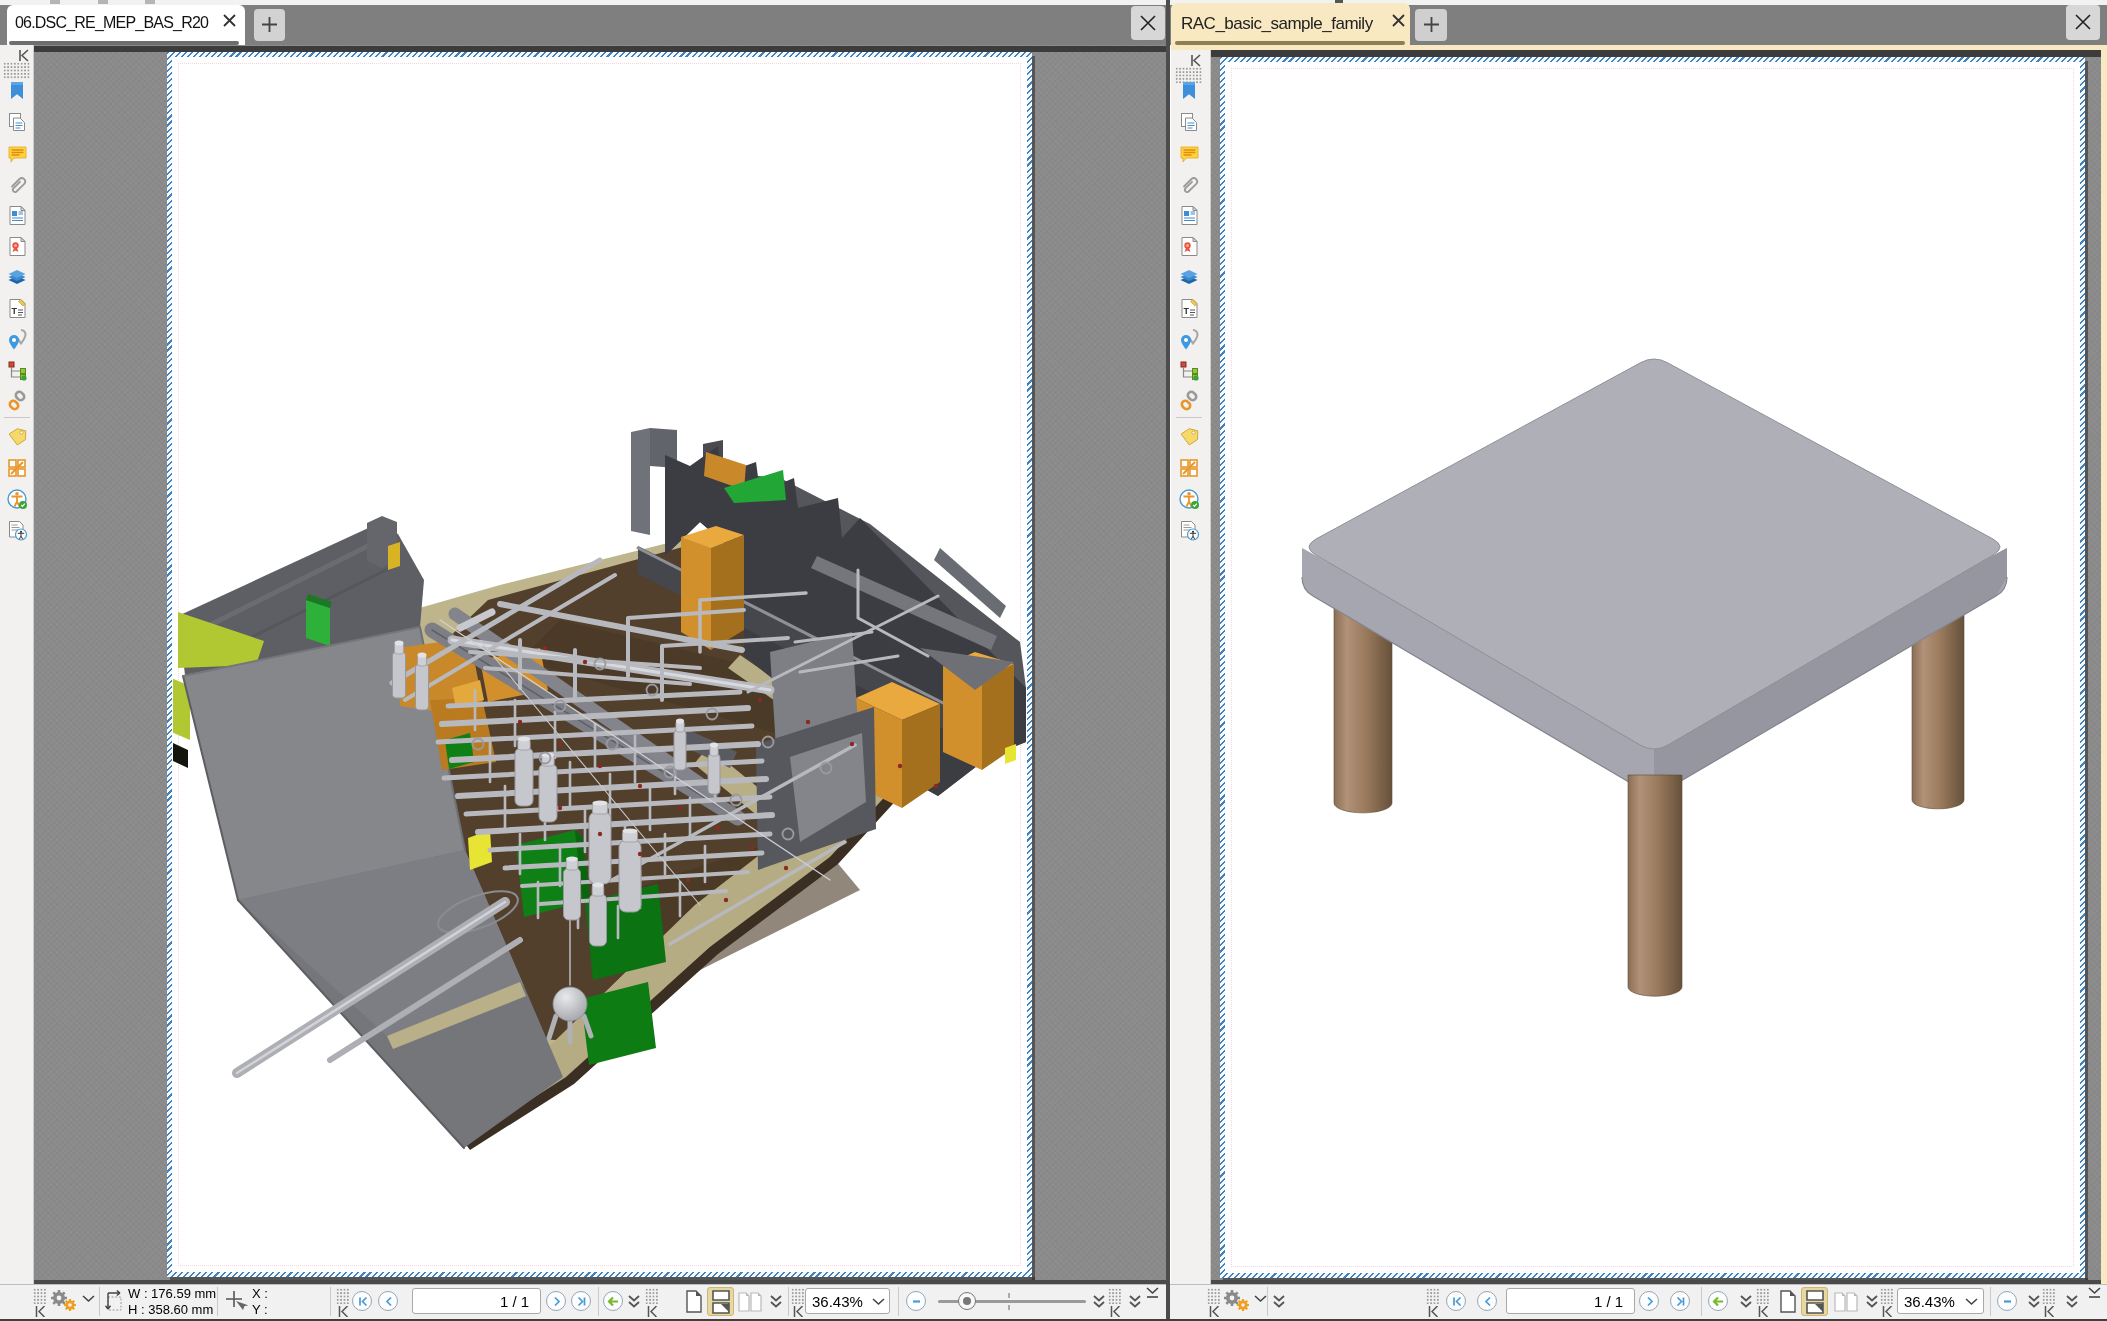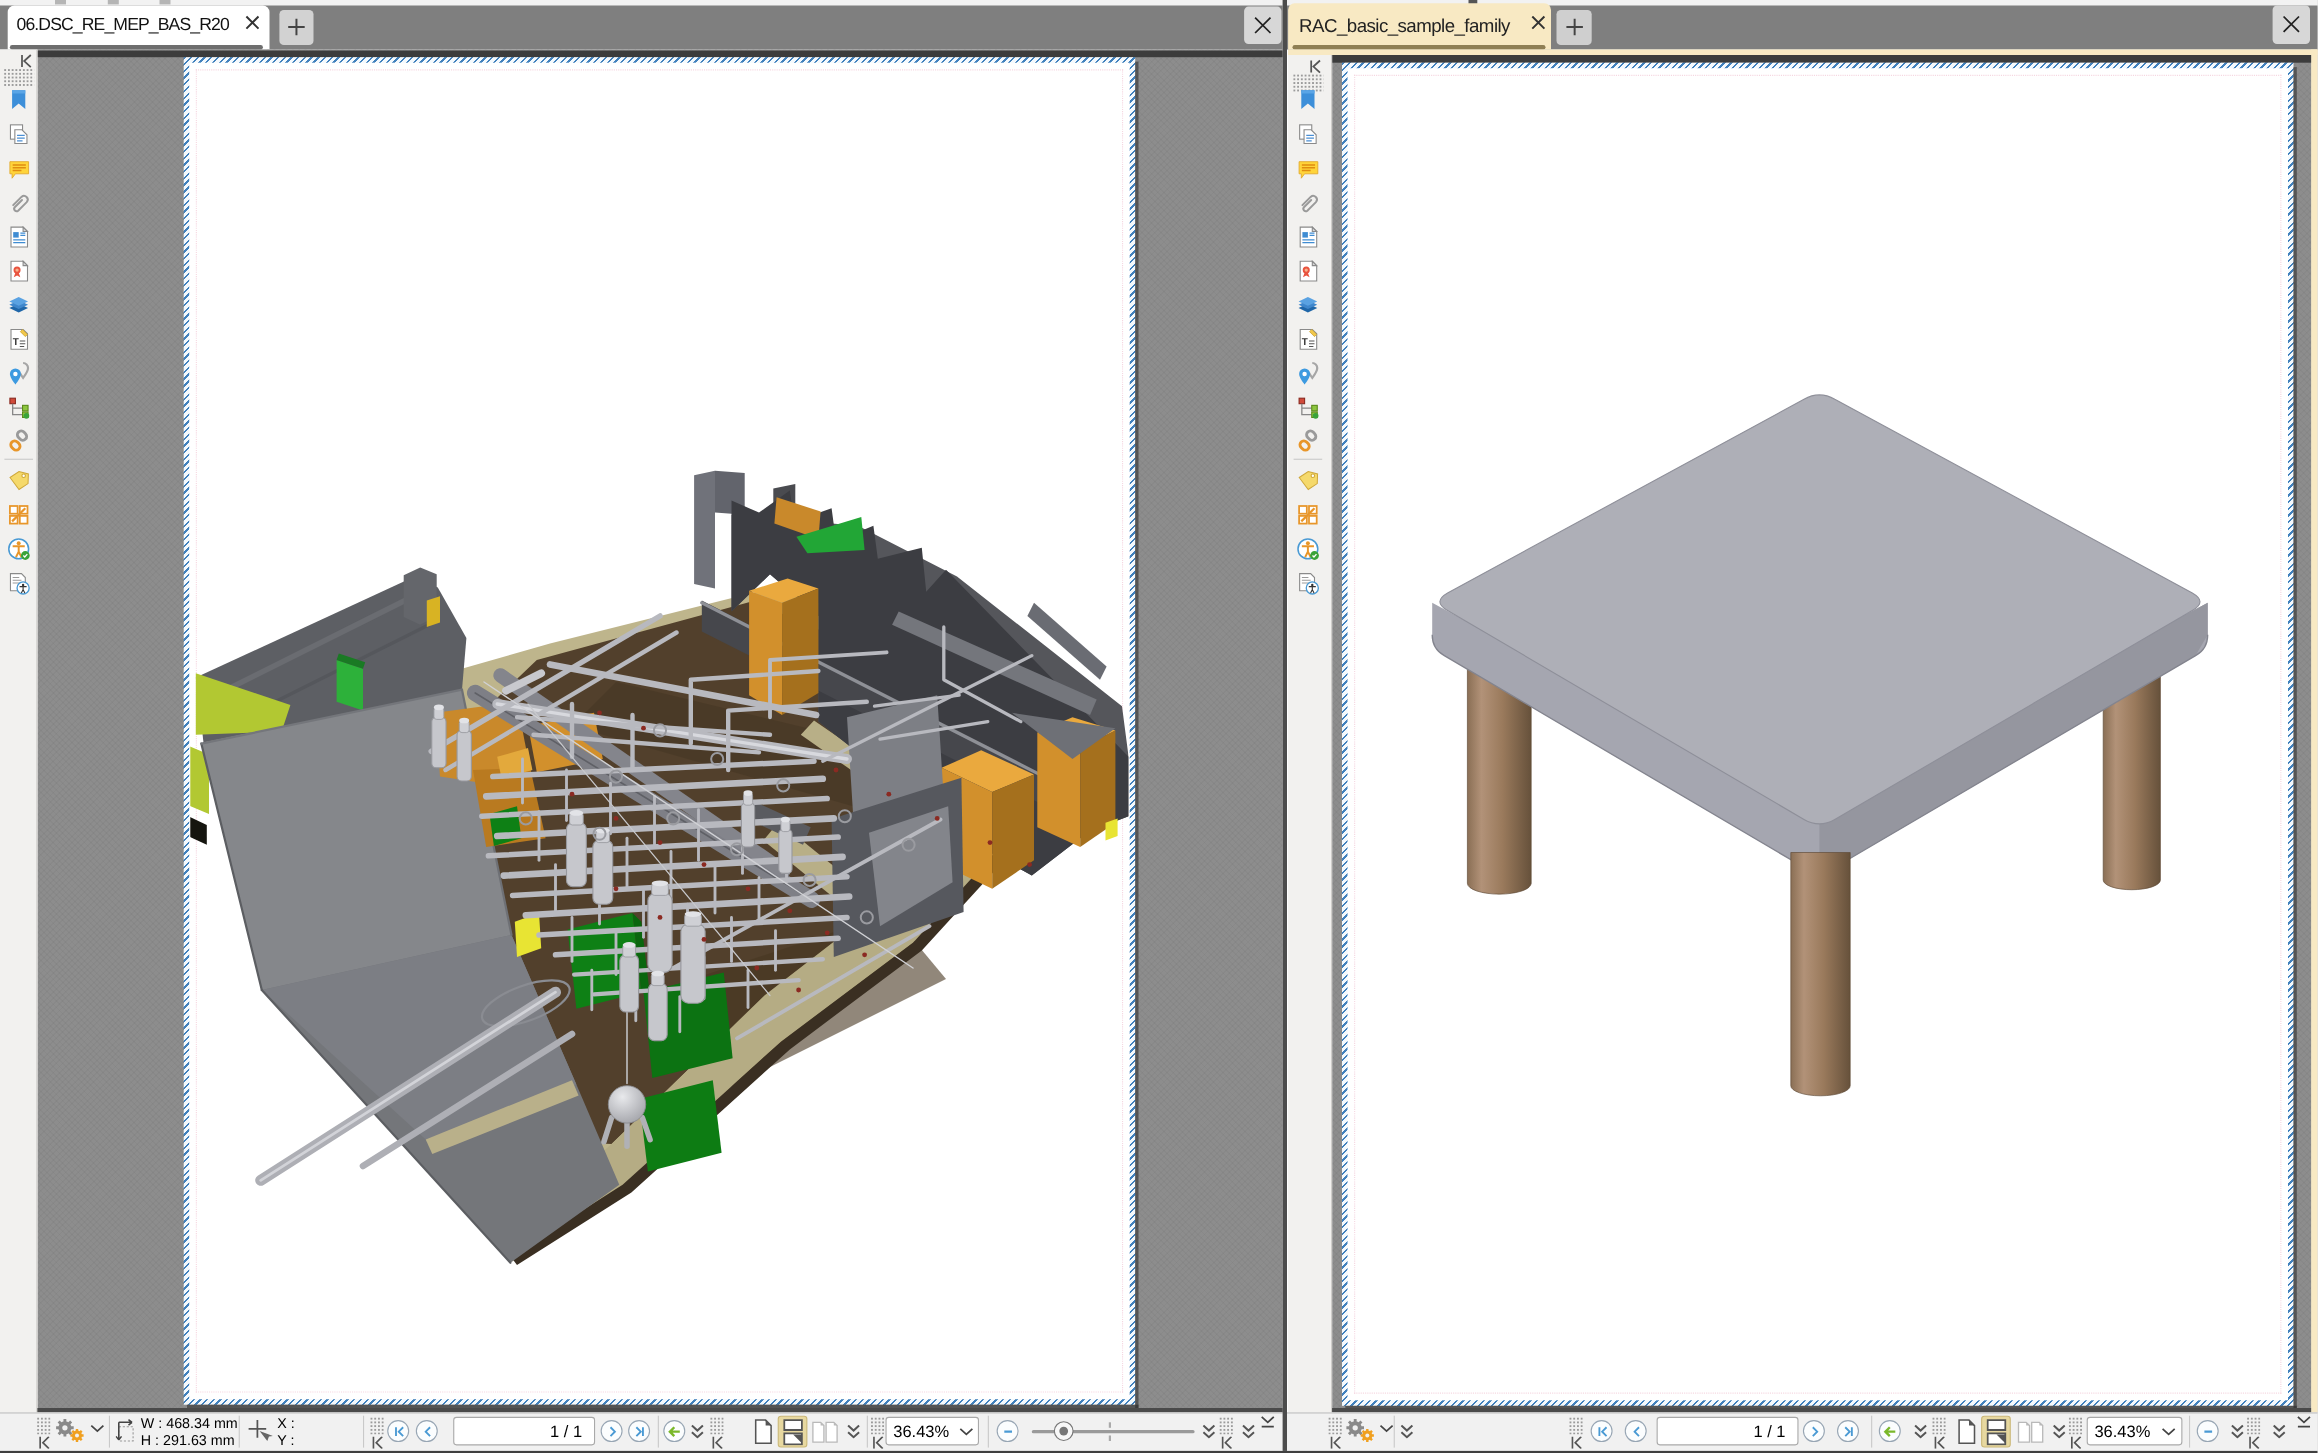--- a/index.html
+++ b/index.html
@@ -373,22 +373,22 @@
   </svg>
 <svg class="abs" style="left:82px;top:1295px" width="13" height="9">
     <path d="M1 1l5.5 5L12 1" stroke="#444" stroke-width="1.6" fill="none"></path>
   </svg>
 <div class="abs" style="left:99px;top:1287px;height:29px;background:#c9c9c9;width:1px;"></div>
 <svg class="abs" style="left:105px;top:1289px" width="22" height="26">
     <rect x="3" y="8" width="13" height="13" fill="none" stroke="#999" stroke-dasharray="2 1.6"></rect>
     <path d="M3 4h12M15 4l-3.2-2.5M15 4l-3.2 2.5" stroke="#444" stroke-width="1.4" fill="none"></path>
     <path d="M3 4v16M3 20l2.5-3.2M3 20l-2.5-3.2" stroke="#444" stroke-width="1.4" fill="none"></path>
   </svg>
-<div class="abs" style="left:128px;top:1286px;font-size:13px;white-space:pre;">W : 468.34 mm</div>
-<div class="abs" style="left:128px;top:1302px;font-size:13px;white-space:pre;">H : 291.63 mm</div>
+<div class="abs" style="left:128px;top:1286px;font-size:13px;white-space:pre;">W : 176.59 mm</div>
+<div class="abs" style="left:128px;top:1302px;font-size:13px;white-space:pre;">H : 358.60 mm</div>
 <div class="abs" style="left:217px;top:1287px;height:29px;background:#c9c9c9;width:1px;"></div>
 <svg class="abs" style="left:224px;top:1289px" width="24" height="26">
     <path d="M10 2v16M2 10h16" stroke="#555" stroke-width="1.6"></path>
     <path d="M12 12l7 9 1.5-4 4-.5z" fill="#666"></path>
   </svg>
 <div class="abs" style="left:252px;top:1286px;font-size:13px;white-space:pre;">X :</div>
 <div class="abs" style="left:252px;top:1302px;font-size:13px;white-space:pre;">Y :</div>
 <div class="abs" style="left:330px;top:1287px;height:29px;background:#c9c9c9;width:1px;"></div>
 <div class="dots" style="left:336px;top:1288px"></div>
 <svg class="abs" style="left:338px;top:1306px" width="11" height="11">

